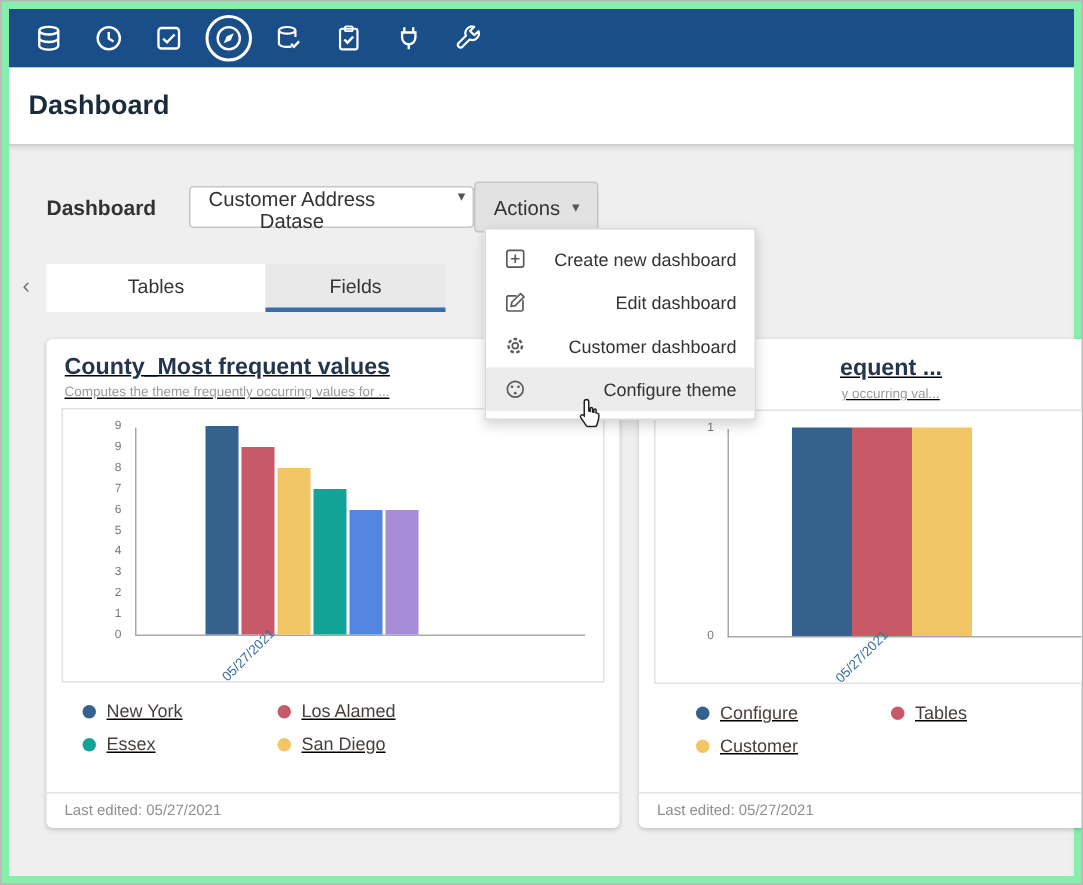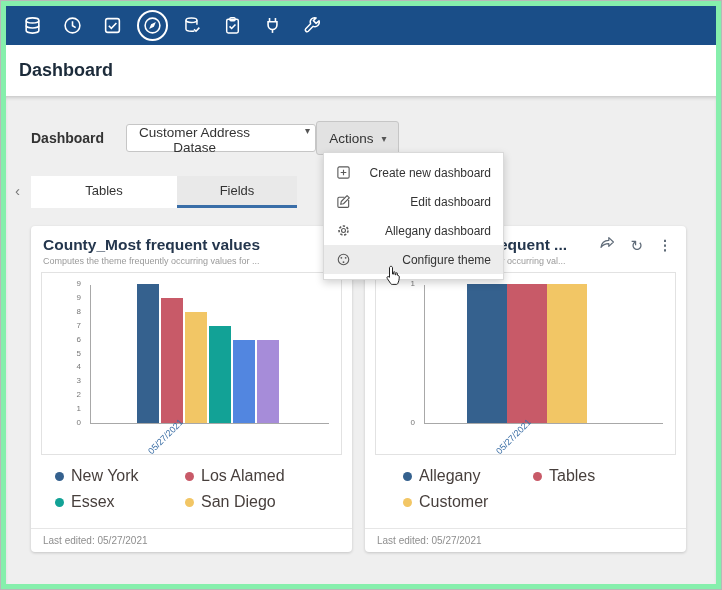--- a/index.html
+++ b/index.html
@@ -42,22 +42,22 @@
   .tabs-chevron { position: absolute; left: 9px; top: 86px; font-size: 15px; color: #777; cursor: pointer; }
   .tabs { position: absolute; left: 25px; top: 80px; display: flex; }
   .tab { height: 32px; display: flex; align-items: center; justify-content: center; font-size: 13px;
          color: #333; background: #fff; border-bottom: 3px solid transparent; cursor: pointer; }
   .tab-tables { width: 146px; }
   .tab-fields { width: 120px; }
   .tab.active { background: #e9e9e9; border-bottom-color: #3a6ea8; }
 
   
   .cards { position: absolute; left: 25px; top: 130px; display: flex; gap: 13px; }
-  .card { position: relative; width: 321px; height: 326px; background: #fff; border-radius: 4px;
-          box-shadow: 0 1px 3px rgba(0,0,0,.18); }
+  .card { position: relative; width: 382px; height: 326px; background: #fff; border-radius: 4px;
+          box-shadow: 0 1px 3px rgba(0,0,0,.18); text-decoration: underline; }
   .card-head { display: flex; justify-content: space-between; align-items: center; padding: 10px 14px 0 12px; }
   .card-title { font-size: 15.5px; font-weight: 700; color: #24364d; white-space: nowrap; overflow: hidden; }
   .card-actions { display: flex; align-items: center; gap: 15px; color: #5f6b78; flex: none; margin-left: 8px; }
   .icon-refresh { font-size: 15px; color: #5f6b78; cursor: pointer; line-height: 1; }
   .icon-kebab { font-size: 14px; font-weight: 700; color: #5f6b78; cursor: pointer; line-height: 1; }
   .card-sub { padding: 2px 12px 0; font-size: 9px; color: #9a9a9a; white-space: nowrap; overflow: hidden; }
   .push { margin-left: 122px; }
   .push-sub { padding-left: 135px; }
 
   .chart-box { position: relative; margin: 6px 10px 0; height: 183px; border: 1px solid #e2e2e2; background: #fff; }
@@ -67,21 +67,21 @@
   .yaxis { position: absolute; left: 0; width: 44px; top: 12px; bottom: 30px; font-size: 8px; color: #777; }
   .ytick { position: absolute; right: 5px; line-height: 8px; }
   .xlabel { position: absolute; font-size: 9px; color: #3b6ea5; white-space: nowrap;
             transform: rotate(-45deg); transform-origin: left top; top: 176px; }
   .xlabel-0 { left: 104px; }
   .xlabel-1 { left: 118px; }
 
   .legend { display: flex; flex-wrap: wrap; padding-left: 24px; margin-top: 12px; }
   .legend.indent { padding-left: 38px; }
   .legend-item { display: flex; align-items: center; gap: 7px; width: 130px; margin-bottom: 8px;
-                 font-size: 16px; color: #473f3c; cursor: pointer; }
+                 font-size: 12px; color: #473f3c; cursor: pointer; }
   .dot { width: 9px; height: 9px; border-radius: 50%; flex: none; }
 
   .card-foot { position: absolute; left: 0; right: 0; bottom: 0; border-top: 1px solid #e6e6e6;
                padding: 6px 12px; font-size: 10px; color: #8e8e8e; }
 
   
   .menu { position: absolute; left: 317px; top: 56px; width: 181px; background: #fff;
           border: 1px solid #d9d9d9; box-shadow: 0 3px 8px rgba(0,0,0,.18); padding: 5px 0; z-index: 40; }
   .menu-item { display: flex; align-items: center; gap: 9px; height: 29px; padding: 0 12px;
                font-size: 12px; color: #333; cursor: pointer; justify-content: space-between; }
@@ -256,21 +256,21 @@
           <div class="plot">
               <div class="bar" style="left: 42px; width: 40px; height: 139px; background: rgb(53, 97, 142);"></div>
               <div class="bar" style="left: 82px; width: 40px; height: 139px; background: rgb(200, 90, 104);"></div>
               <div class="bar" style="left: 122px; width: 40px; height: 139px; background: rgb(242, 198, 101);"></div>
             </div>
           <div class="xlabel xlabel-1">05/27/2021</div>
         </div>
         <div class="legend indent">
             <div class="legend-item">
               <span class="dot" style="background: rgb(53, 97, 142);"></span>
-              <span>Allegany</span>
+              <span>Configure</span>
             </div>
             <div class="legend-item">
               <span class="dot" style="background: rgb(200, 90, 104);"></span>
               <span>Tables</span>
             </div>
             <div class="legend-item">
               <span class="dot" style="background: rgb(242, 198, 101);"></span>
               <span>Customer</span>
             </div>
           </div>
@@ -292,21 +292,21 @@
             <path d="M13.5 6.5V13a1.2 1.2 0 0 1-1.2 1.2H3.2A1.2 1.2 0 0 1 2 13V4.7a1.2 1.2 0 0 1 1.2-1.2H9" stroke="#5a5a5a" fill="none" stroke-width="1.2"></path>
             <path d="M11.8 1.8l2.4 2.4-6.2 6.2-3 .6.6-3z" stroke="#5a5a5a" fill="none" stroke-width="1.2" stroke-linejoin="round"></path>
           </svg>
         <span>Edit dashboard</span>
       </div>
       <div class="menu-item">
         <svg width="15" height="15" viewBox="0 0 16 16">
             <circle cx="8" cy="8" r="2.1" stroke="#5a5a5a" fill="none" stroke-width="1.2"></circle>
             <circle cx="8" cy="8" r="4.8" stroke="#5a5a5a" fill="none" stroke-width="1.7" stroke-dasharray="2.5 1.75"></circle>
           </svg>
-        <span>Allegany dashboard</span>
+        <span>Customer dashboard</span>
       </div>
       <div class="menu-item hl">
         <svg width="15" height="15" viewBox="0 0 16 16">
             <circle cx="8" cy="8" r="5.6" stroke="#5a5a5a" fill="none" stroke-width="1.2"></circle>
             <circle cx="5.7" cy="6.2" r=".95" fill="#5a5a5a"></circle>
             <circle cx="10.3" cy="6.2" r=".95" fill="#5a5a5a"></circle>
             <circle cx="8" cy="10.8" r=".95" fill="#5a5a5a"></circle>
           </svg>
         <span>Configure theme</span>
       </div>

